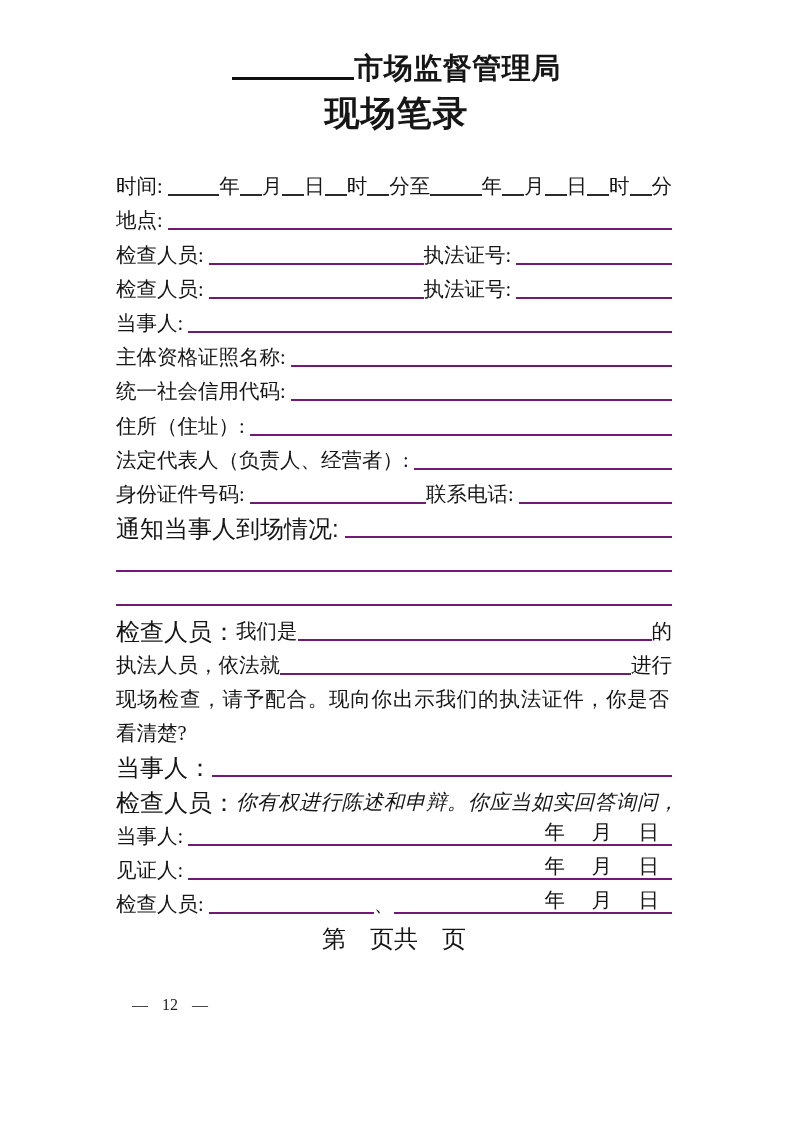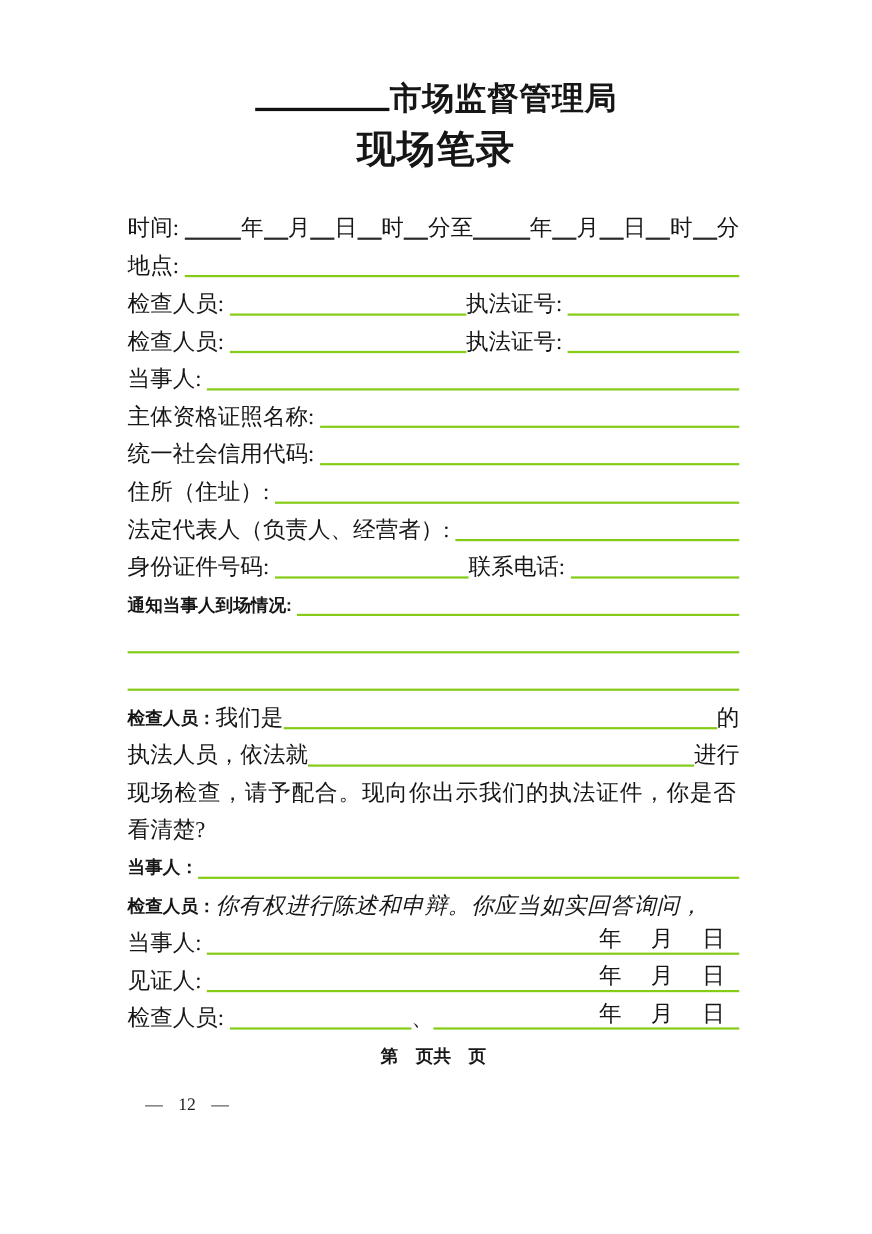--- a/index.html
+++ b/index.html
@@ -7,21 +7,21 @@
     position: relative;
     width: 793px;
     height: 1122px;
     background: #ffffff;
     font-family: "Liberation Serif", "DejaVu Serif", serif;
     color: #161616;
     overflow: hidden;
   }
   
   .title-block {
-    padding-top: 74px;
+    padding-top: 52px;
     text-align: center;
     font-weight: bold;
   }
   .title-line1 {
     font-size: 29px;
     line-height: 33px;
     letter-spacing: 0.5px;
     white-space: nowrap;
   }
   .org-blank {
@@ -44,28 +44,28 @@
     display: flex;
     align-items: flex-end;
     height: 34.2px;
     font-size: 20.5px;
     line-height: 23px;
   }
   .row > * { flex: 0 0 auto; }
   .lbl { white-space: pre; }
   .hlbl {
     font-family: "Liberation Sans", "DejaVu Sans", sans-serif;
-    font-weight: bold;
+    font-weight: normal;
     white-space: pre;
-    font-size: 16px;
+    font-size: 24px;
   }
   .txt { white-space: pre; }
   .fill {
     flex: 1 1 auto;
-    border-bottom: 2px solid #84cc16;
+    border-bottom: 2px solid #701a75;
     margin-bottom: 2px;
     min-width: 12px;
   }
   .fill.w138 { flex-grow: 1.38; }
   .fill.w115 { flex-grow: 1.15; }
   .fill.fixed165 { flex: 0 0 165px; }
   .fill.date {
     display: flex;
     justify-content: flex-end;
     padding-right: 10px;

